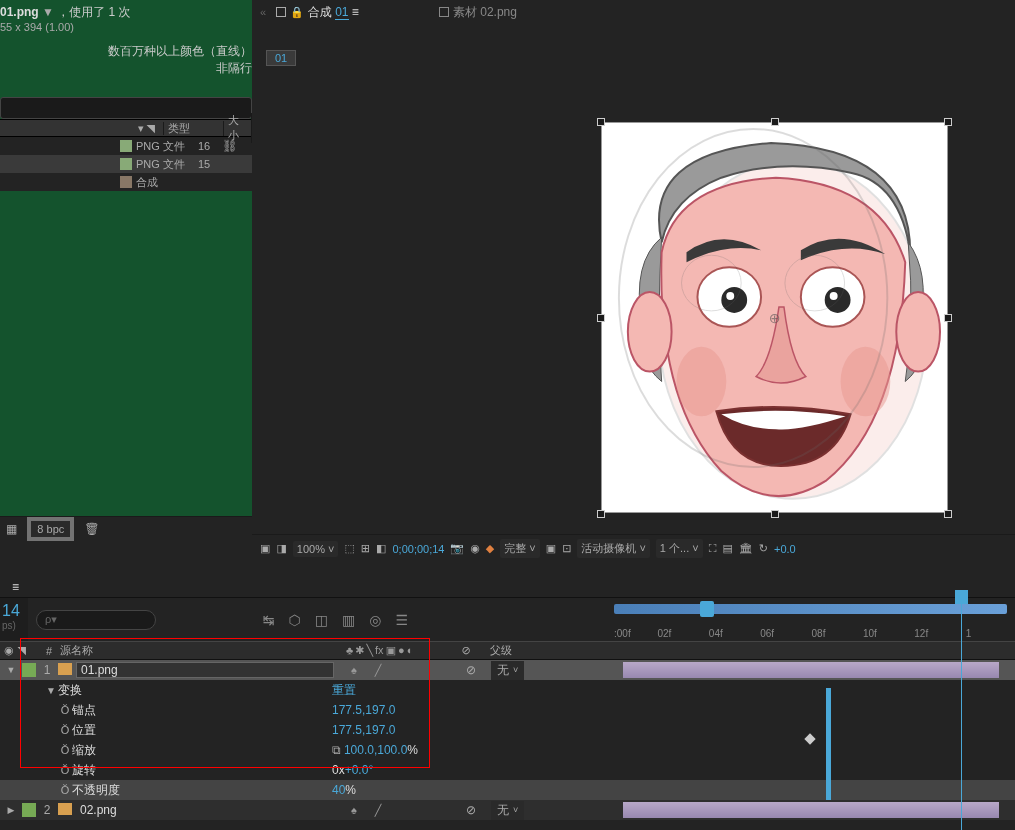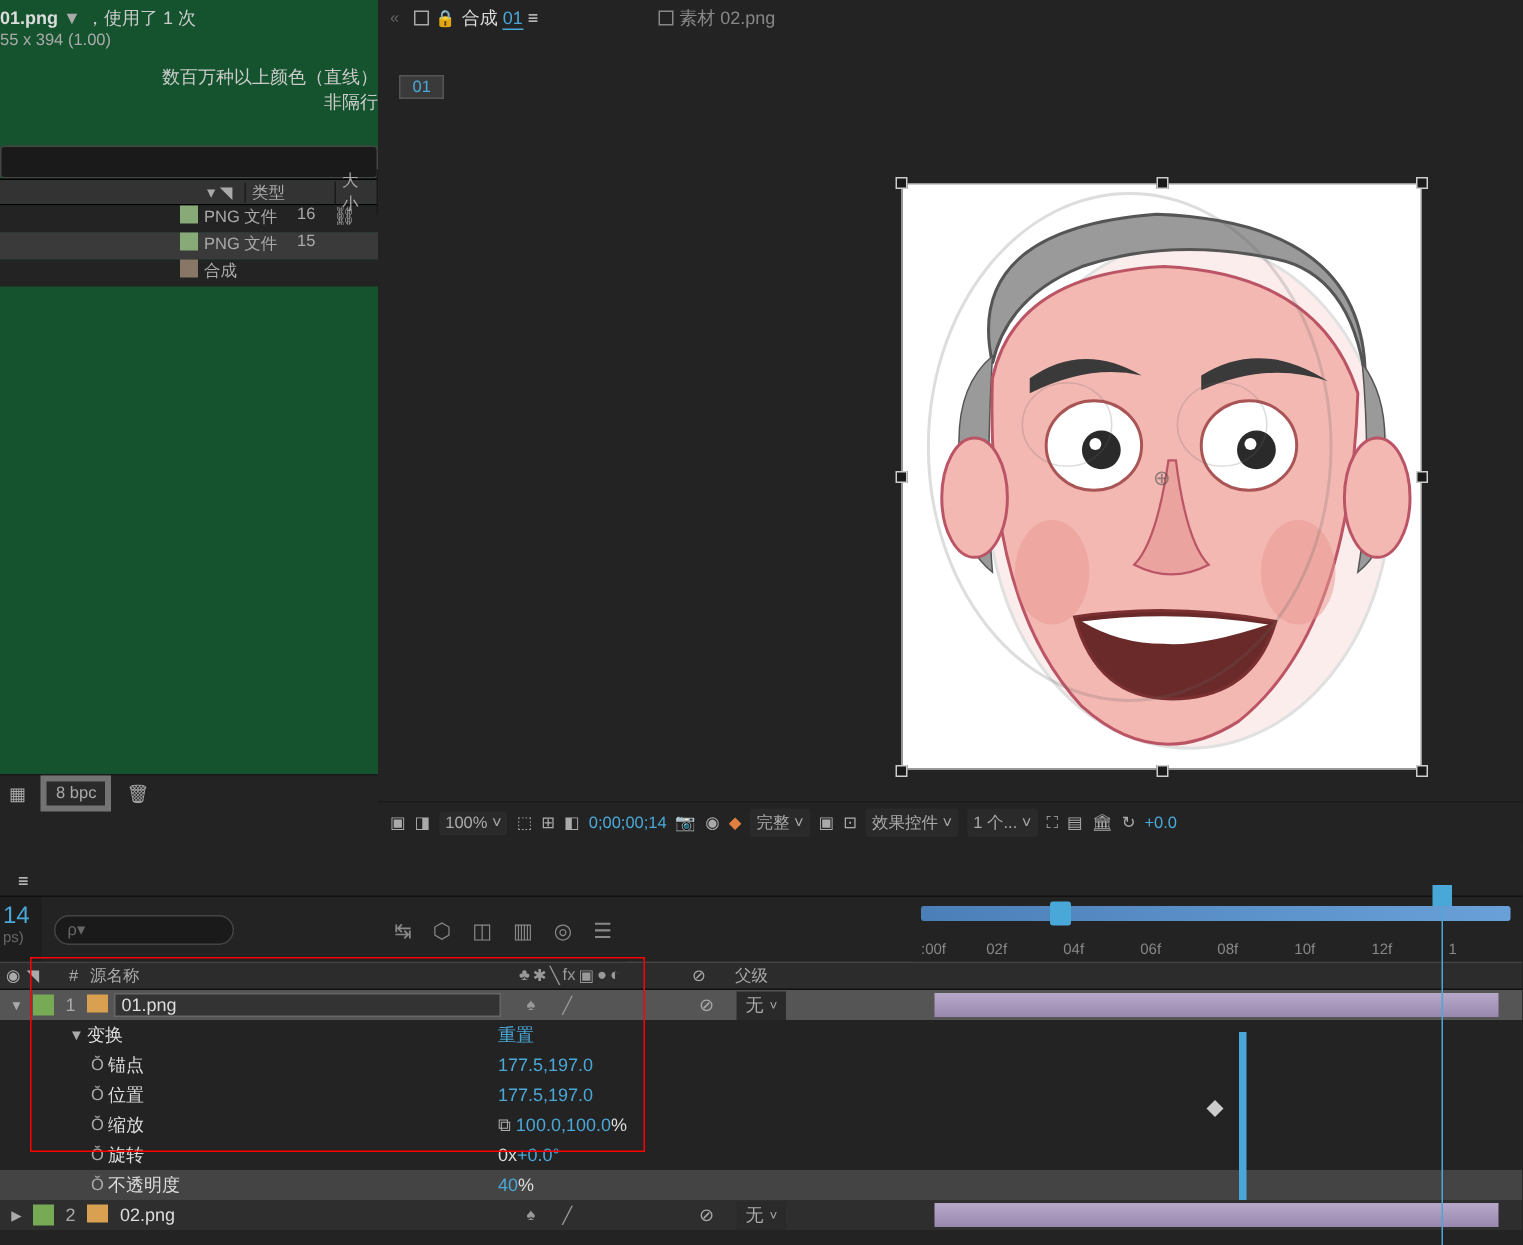--- a/index.html
+++ b/index.html
@@ -19,21 +19,21 @@
 .proj-details { margin-top: 10px; font-size: 12px; color: #ccc; text-align: right; }
 
 .proj-search { margin-top: 20px; height: 22px; background: #1a1a1a; border: 1px solid #444; border-radius: 3px; }
 
 .proj-list-head { display: flex; background: #333; border-top: 1px solid #000; border-bottom: 1px solid #000; height: 18px; align-items: center; }
 .proj-cell { padding: 0 4px; font-size: 11px; border-right: 1px solid #1a1a1a; }
 .proj-name-h { flex: 1; text-align: right; padding-right: 8px; }
 .proj-type-h { width: 60px; }
 .proj-size-h { width: 28px; }
 
-.proj-row { display: flex; height: 18px; align-items: flex-start; background: #232323; }
+.proj-row { display: flex; height: 18px; align-items: center; background: #232323; }
 .proj-row.sel { background: #3a3a3a; }
 .proj-row .type { width: 62px; font-size: 11px; }
 .proj-row .size { width: 24px; font-size: 11px; }
 
 .proj-footer { position: absolute; bottom: 0; left: 0; right: 0; height: 24px; border-top: 1px solid #1a1a1a; display: flex; align-items: center; padding: 0 6px; gap: 10px; background: #232323;}
 .bpc-box { background: #2a2a2a; padding: 2px 6px; border: 4px solid #737373; font-size: 11px; }
 
 
 .tabs { height: 24px; display: flex; align-items: center; background: #232323; padding-left: 8px; gap: 6px; }
 .tab { display: flex; align-items: center; gap: 4px; padding: 2px 6px; color: #888; font-size: 12px; }
@@ -261,21 +261,21 @@
         <span>⬚</span>
         <span>⊞</span>
         <span>◧</span>
         <span class="vf-blue">0;00;00;14</span>
         <span>📷</span>
         <span>◉</span>
         <span style="color:#e08040">◆</span>
         <span class="vf-dd"><span>完整</span> ˅</span>
         <span>▣</span>
         <span>⊡</span>
-        <span class="vf-dd"><span>效果控件</span> ˅</span>
+        <span class="vf-dd"><span>活动摄像机</span> ˅</span>
         <span class="vf-dd"><span>1 个...</span> ˅</span>
         <span>⛶</span>
         <span>▤</span>
         <span>🏛</span>
         <span>↻</span>
         <span class="vf-blue">+0.0</span>
       </div>
     </div>
   </div>
 </div>

